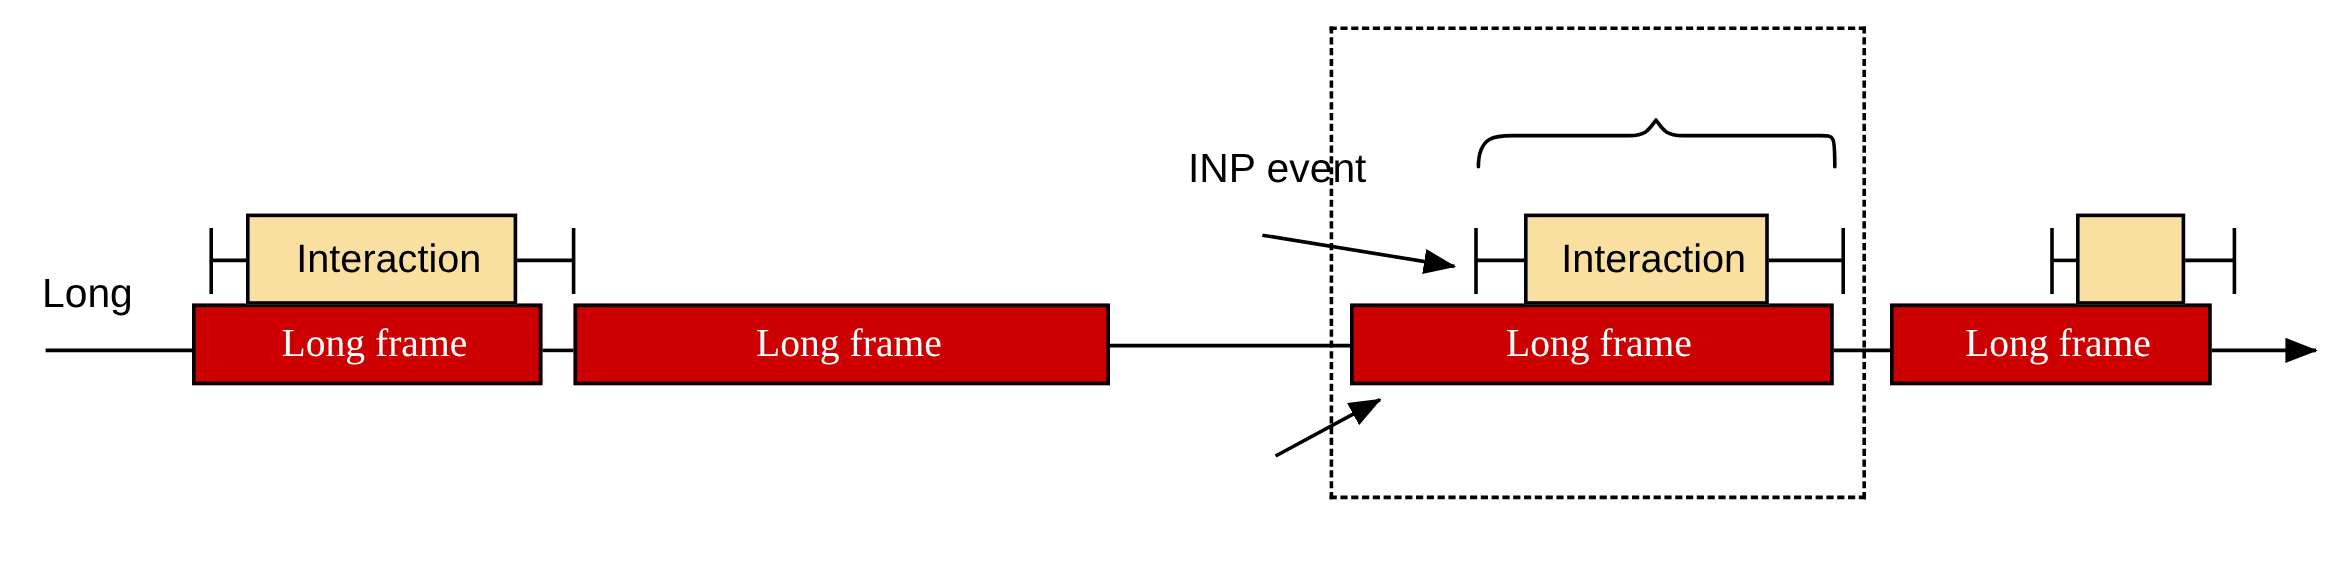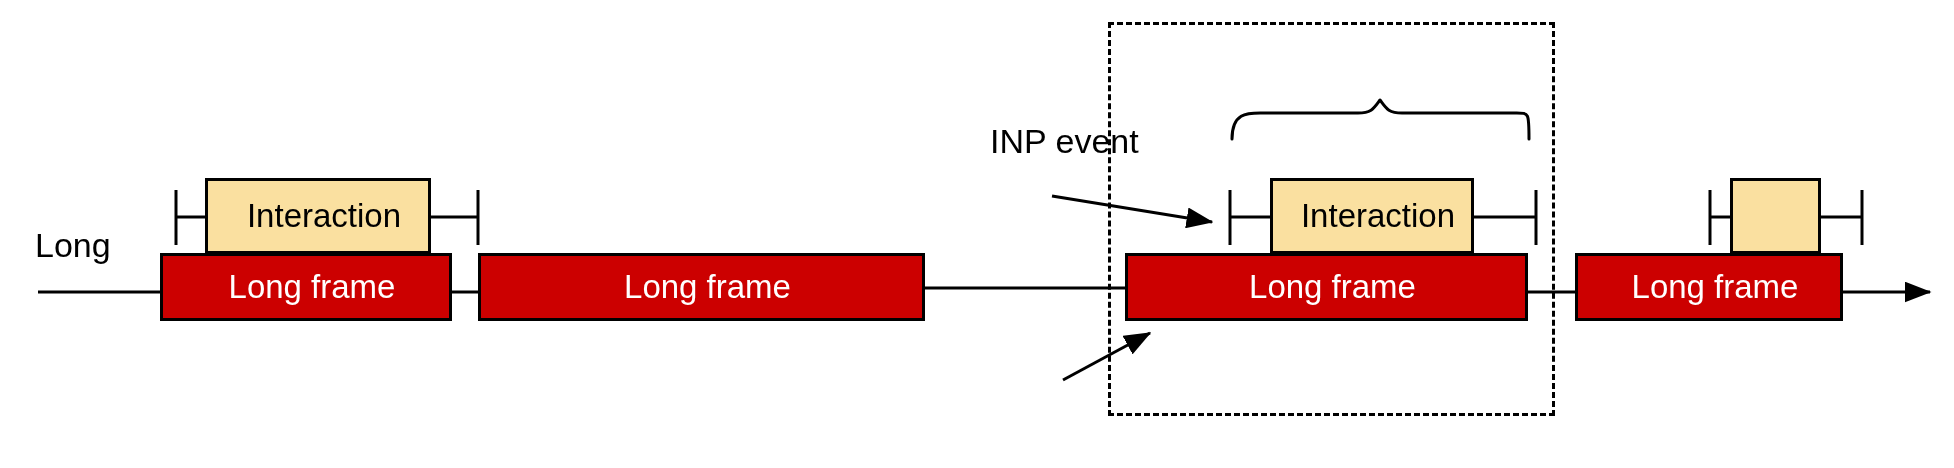--- a/index.html
+++ b/index.html
@@ -39,20 +39,21 @@
     align-items: center;
     justify-content: center;
     font-family: "Liberation Sans", sans-serif;
     white-space: nowrap;
     padding-left: 12px;
   }
   .frame-box {
     background: #CC0000;
     color: #ffffff;
     font-size: 33px;
+    font-family: Liberation Serif, serif;
   }
   .interaction-box {
     background: #FAE0A0;
     color: #000000;
     font-size: 33px;
   }
   .dashed-region {
     position: absolute;
     box-sizing: border-box;
     border: 3px dashed #000000;

